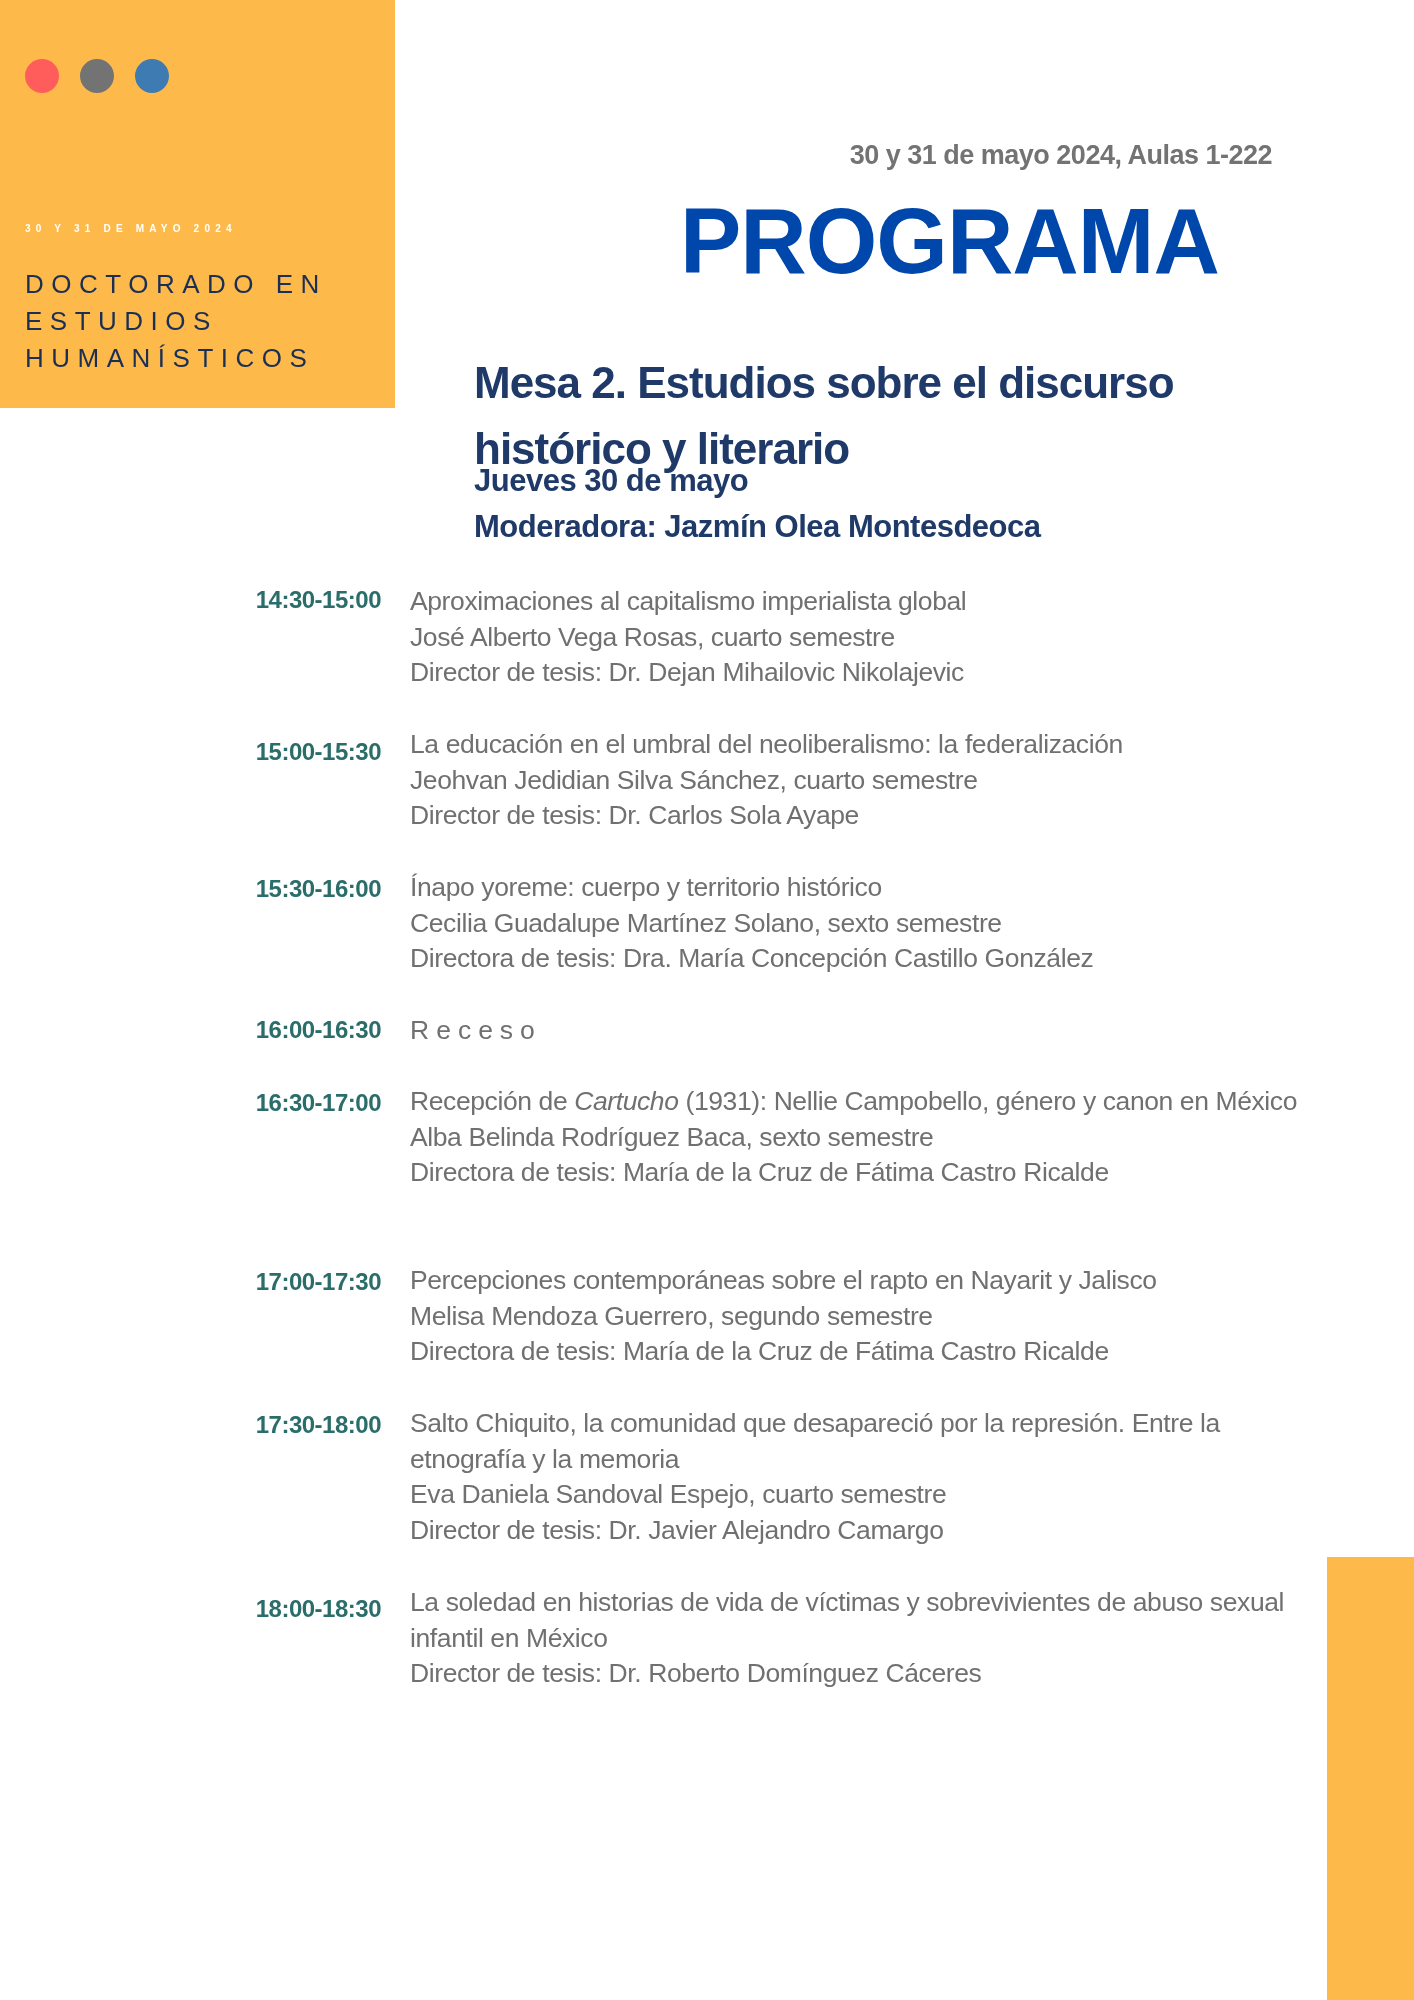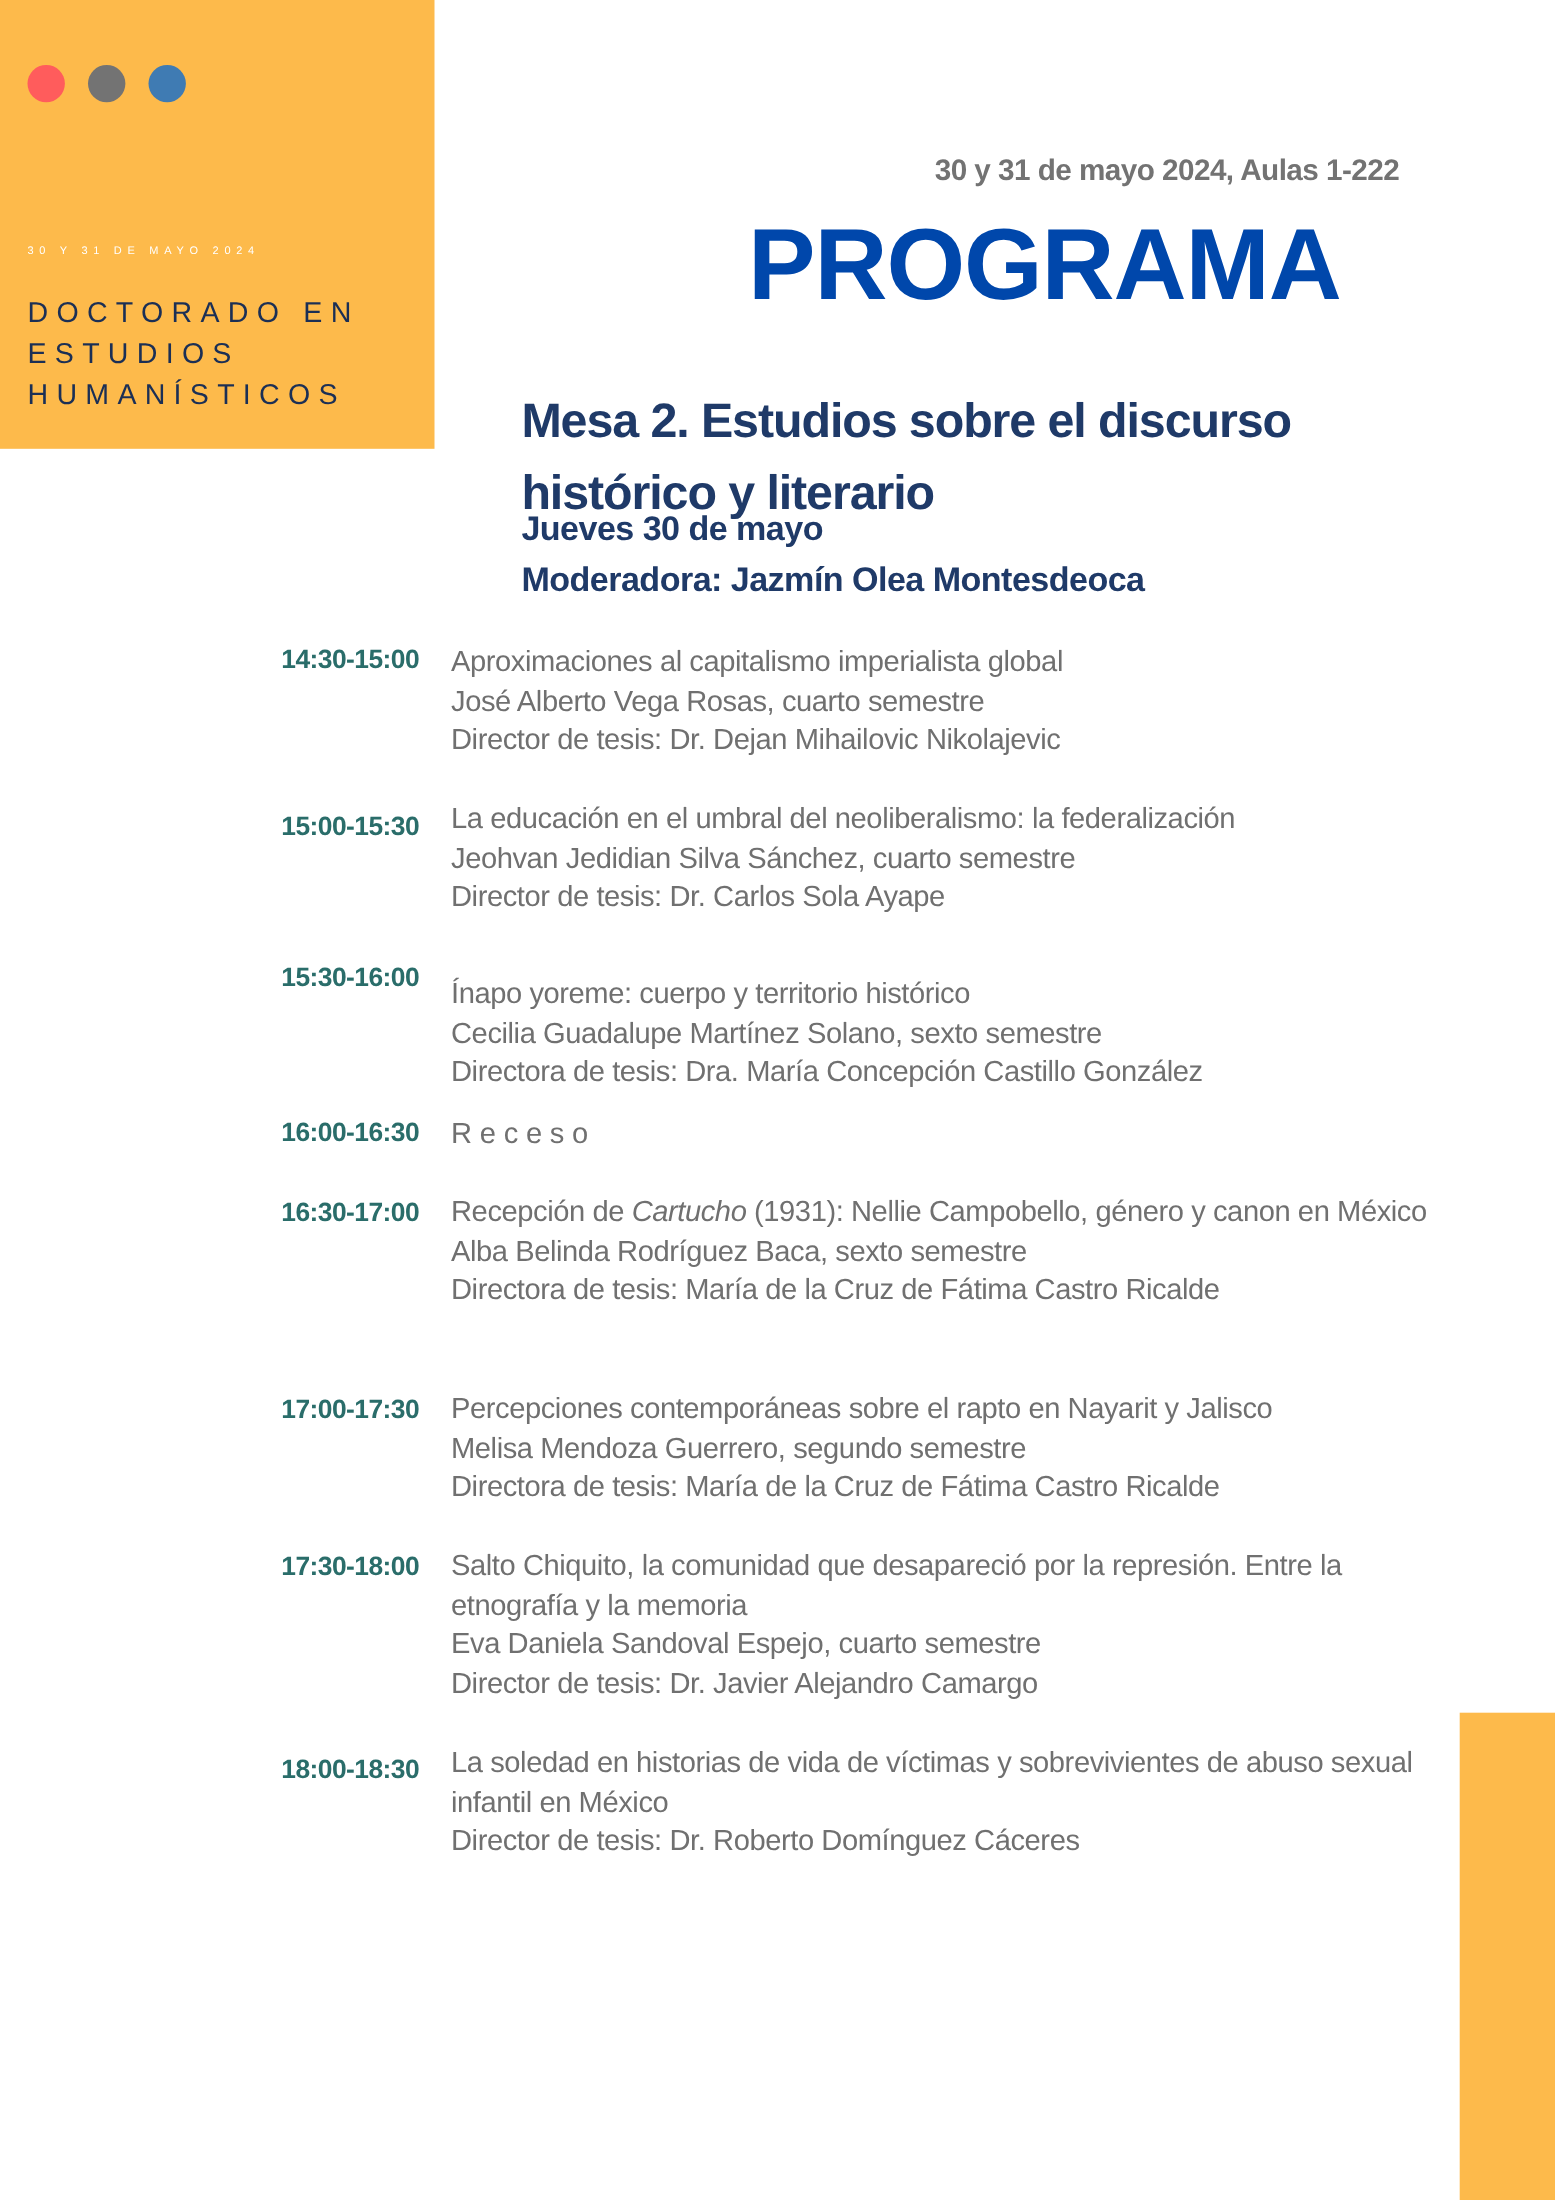--- a/index.html
+++ b/index.html
@@ -14,21 +14,21 @@
   }
   .dots { position: absolute; left: 25px; top: 59px; display: flex; gap: 21px; }
   .dot { width: 34px; height: 34px; border-radius: 50%; }
   .coloquio {
     position: absolute; left: 25px; top: 144px;
     color: #ffffff; font-weight: bold; font-size: 27px; letter-spacing: 12.5px;
     line-height: 40px; white-space: nowrap;
   }
   .coloquio-date {
     position: absolute; left: 25px; top: 223px;
-    color: #ffffff; font-weight: normal; font-size: 10px; letter-spacing: 5.2px;
+    color: #ffffff; font-weight: bold; font-size: 10px; letter-spacing: 5.2px;
     white-space: nowrap;
   }
   .doctorado {
     position: absolute; left: 25px; top: 266px;
     color: #1B2F55; font-size: 26px; letter-spacing: 7.5px; line-height: 37px;
     white-space: nowrap;
   }
   .header-date {
     position: absolute; right: 142px; top: 140px;
     color: #737373; font-weight: bold; font-size: 27px; white-space: nowrap;
@@ -108,21 +108,21 @@
     <div class="time" style="top:11px">15:00-15:30</div>
     <div class="content" style="top:0">
       <div class="title">La educación en el umbral del neoliberalismo: la federalización</div>
       <div>Jeohvan Jedidian Silva Sánchez, cuarto semestre</div>
       <div>Director de tesis: Dr. Carlos Sola Ayape</div>
     </div>
   </div>
 
   <div class="slot" style="top:870px">
     <div class="time" style="top:5px">15:30-16:00</div>
-    <div class="content" style="top:16px">
+    <div class="content" style="top:0">
       <div class="title">Ínapo yoreme: cuerpo y territorio histórico</div>
       <div>Cecilia Guadalupe Martínez Solano, sexto semestre</div>
       <div>Directora de tesis: Dra. María Concepción Castillo González</div>
     </div>
   </div>
 
   <div class="slot" style="top:1013px">
     <div class="time" style="top:3px">16:00-16:30</div>
     <div class="content receso" style="top:0">Receso</div>
   </div>

